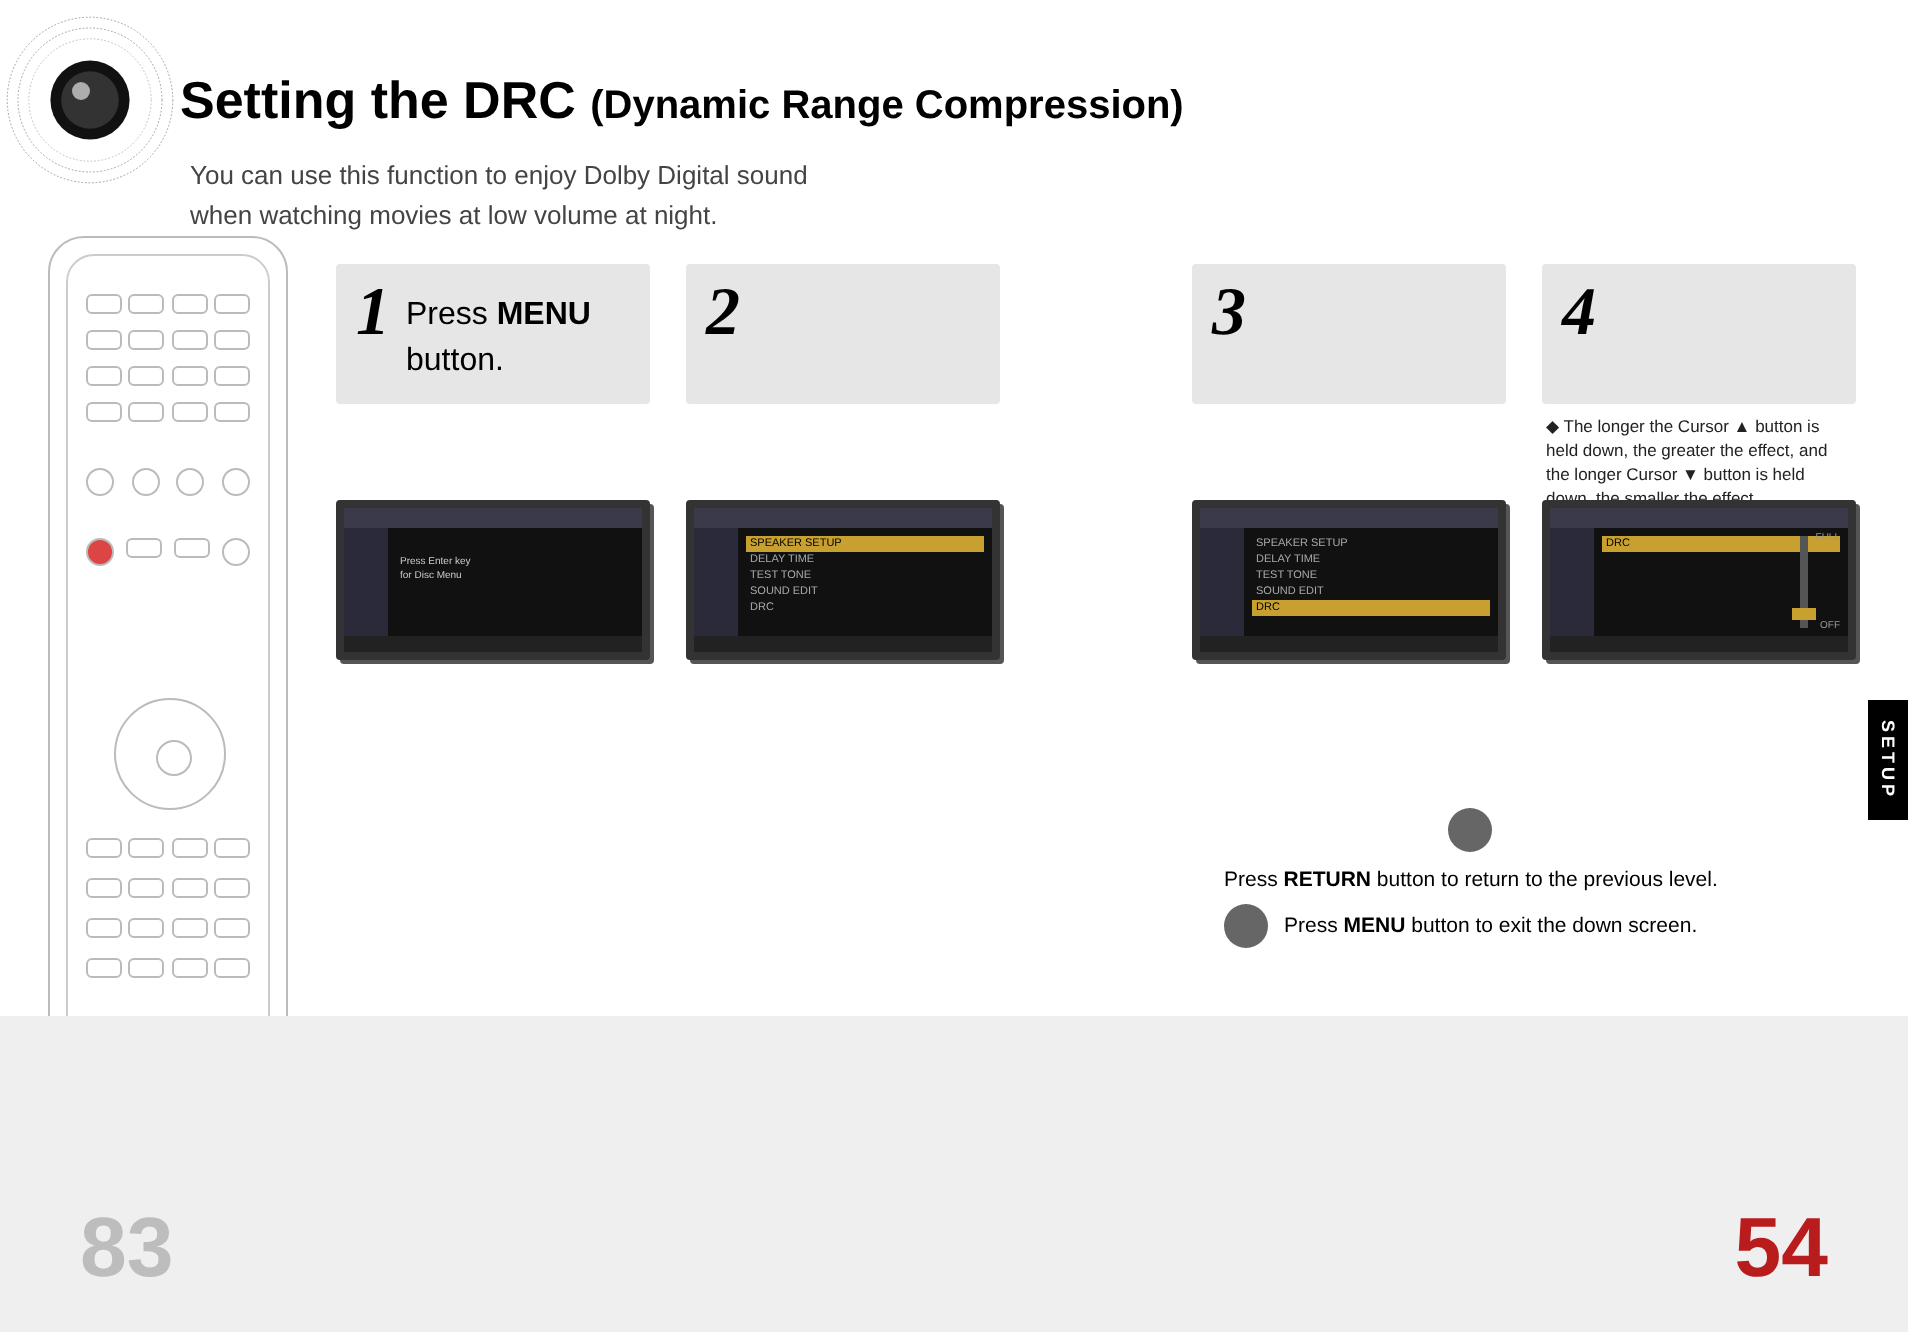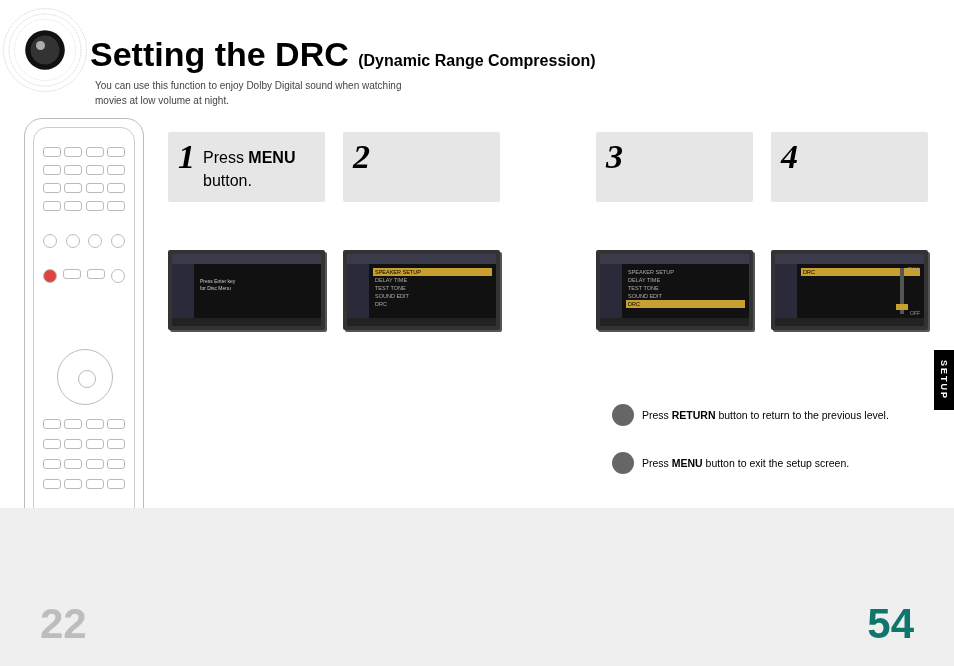--- a/index.html
+++ b/index.html
@@ -4,23 +4,23 @@
 <style>
   * { box-sizing: border-box; margin: 0; padding: 0; }
   body { width: 954px; height: 666px; font-family: Arial, Helvetica, sans-serif; background: #fff; position: relative; overflow: hidden; }
 
   
   .swirl { position: absolute; left: 0px; top: 5px; width: 90px; height: 90px; }
   .swirl svg { width: 100%; height: 100%; }
 
   
   .heading { position: absolute; left: 90px; top: 35px; }
-  .heading .main { font-size: 34px; font-weight: 900; }
-  .heading .sub { font-size: 16px; font-weight: 700; }
-  .intro { position: absolute; left: 95px; top: 78px; font-size: 10px; color: #444; line-height: 1.5; width: 330px; }
+  .heading .main { font-size: 26px; font-weight: 900; }
+  .heading .sub { font-size: 20px; font-weight: 700; }
+  .intro { position: absolute; left: 95px; top: 78px; font-size: 13px; color: #444; line-height: 1.5; width: 330px; }
 
   
   .remote { position: absolute; left: 24px; top: 118px; width: 120px; height: 420px; border: 1px solid #bbb; border-radius: 18px; background: #fff; }
   .remote::after { content:""; position:absolute; left:8px; top:8px; right:8px; bottom:8px; border:1px solid #ccc; border-radius:14px; }
   .remote .btnrow { position:absolute; left:18px; right:18px; display:flex; justify-content:space-between; }
   .remote .btnrow span { width:18px; height:10px; border:1px solid #bbb; border-radius:3px; }
   .remote .dpad { position:absolute; left:32px; top:210px; width:56px; height:56px; border:1px solid #bbb; border-radius:50%; }
   .remote .dpad::after{content:"";position:absolute;left:20px;top:20px;width:16px;height:16px;border:1px solid #bbb;border-radius:50%;}
   .remote .rows { position:absolute; top:20px; left:0; right:0; bottom:20px; }
 
@@ -50,30 +50,30 @@
   .shot .list div{ padding:1px 2px; }
   .shot .list .hl { background:#c8a030; color:#000; }
   .shot .bars { position:absolute; right:6px; top:12px; bottom:10px; width:30px; }
   .shot .bars .bar{ position:absolute; left:12px; top:2px; bottom:2px; width:4px; background:#555; }
   .shot .bars .knob{ position:absolute; left:8px; top:38px; width:12px; height:6px; background:#c8a030; }
 
   
   .actionrow { position:absolute; left:612px; display:flex; align-items:center; gap:8px; font-size:10.5px; }
   .actionrow .circ { width:22px; height:22px; border-radius:50%; background:#666; flex:none; }
   .actionrow b { font-weight:700; }
-  .act1 { top:404px; }
+  .act1 { top:404px;flex-direction:column; }
   .act2 { top:452px; }
 
   
   .sidetab { position:absolute; right:0; top:350px; width:20px; height:60px; background:#000; color:#fff; font-size:9px; font-weight:700; display:flex; align-items:center; justify-content:center; writing-mode:vertical-rl; letter-spacing:2px; }
 
   
   .band { position:absolute; left:0; right:0; top:508px; height:158px; background:#efefef; }
   .pageL { position:absolute; left:40px; bottom:18px; font-size:42px; font-weight:700; color:#bdbdbd; font-family: Arial, sans-serif; }
-  .pageR { position:absolute; right:40px; bottom:18px; font-size:42px; font-weight:700; color:#0f766e; font-family: Arial, sans-serif; }
+  .pageR { position:absolute; right:40px; bottom:18px; font-size:42px; font-weight:700; color:#b91c1c; font-family: Arial, sans-serif; }
 </style>
 </head>
 <body>
 
 <div class="swirl">
   <svg viewBox="0 0 100 100">
     <circle cx="50" cy="50" r="46" fill="none" stroke="#999" stroke-width="0.5" stroke-dasharray="1 1"></circle>
     <circle cx="50" cy="50" r="40" fill="none" stroke="#999" stroke-width="0.5" stroke-dasharray="1 1"></circle>
     <circle cx="50" cy="50" r="34" fill="none" stroke="#bbb" stroke-width="0.5" stroke-dasharray="1 1"></circle>
     <circle cx="50" cy="50" r="22" fill="#111"></circle>
@@ -170,20 +170,21 @@
   <div class="spacer"></div>
   <div class="step">
     <div class="stepbox">
       <div class="stepnum">3</div>
     </div>
   </div>
   <div class="step">
     <div class="stepbox tall" style="height:70px;">
       <div class="stepnum">4</div>
     </div>
+    <div class="bulletnote">◆ <span>The longer the Cursor ▲ button is held down, the greater the effect, and the longer Cursor ▼ button is held down, the smaller the effect.</span></div>
   </div>
 </div>
 
 <div class="shots">
   <div class="shot">
     <div class="shot-inner">
         <div class="top"></div>
         <div class="side"></div>
         <div class="main"></div>
         <div class="bot"></div>
@@ -240,20 +241,20 @@
     </div>
   </div>
 </div>
 
 <div class="actionrow act1">
   <div class="circ"></div>
   <div><span>Press </span><b>RETURN</b><span> button to return to the previous level.</span></div>
 </div>
 <div class="actionrow act2">
   <div class="circ"></div>
-  <div><span>Press </span><b>MENU</b><span> button to exit the setup screen.</span></div>
+  <div><span>Press </span><b>MENU</b><span> button to exit the down screen.</span></div>
 </div>
 
 <div class="sidetab">SETUP</div>
 
 <div class="band"></div>
-<div class="pageL">22</div>
+<div class="pageL">83</div>
 <div class="pageR">54</div>
 
 </body></html>

